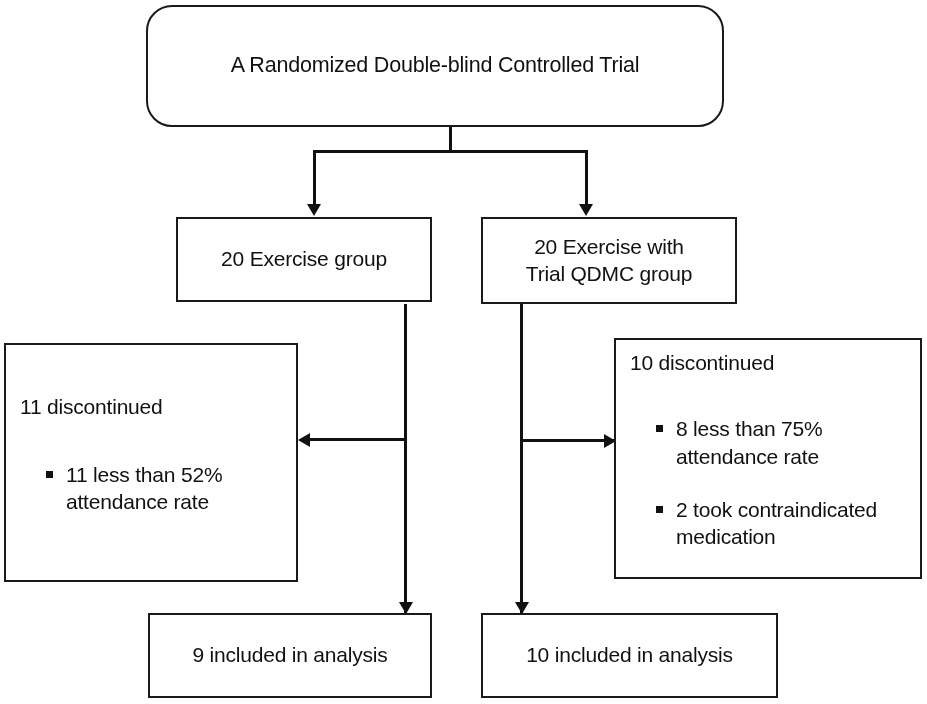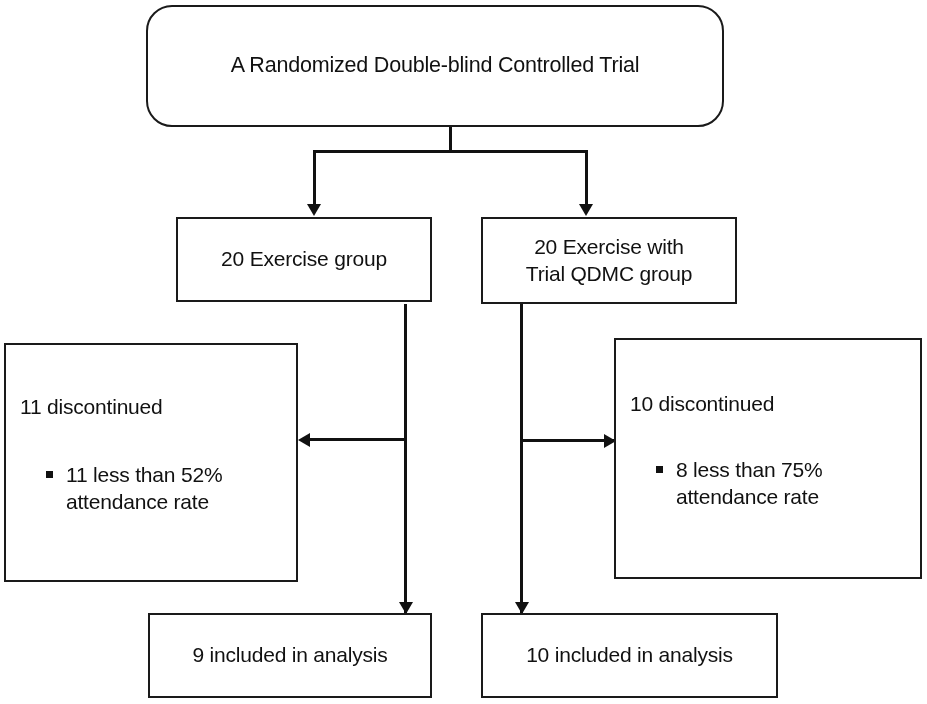--- a/index.html
+++ b/index.html
@@ -165,20 +165,24 @@
     </ul>
   </div>
 
   <div class="node left-align" id="node-right-discontinued">
     <div class="disc-title">10 discontinued</div>
     <ul class="bullet-list">
       <li class="bullet-item">
         <span class="sq"></span>
         <span>8 less than 75% attendance rate</span>
       </li>
+      <li class="bullet-item">
+        <span class="sq"></span>
+        <span>2 took contraindicated medication</span>
+      </li>
     </ul>
   </div>
 
   <div class="node" id="node-left-analysis">
     <span class="node-line">9 included in analysis</span>
   </div>
 
   <div class="node" id="node-right-analysis">
     <span class="node-line">10 included in analysis</span>
   </div>

